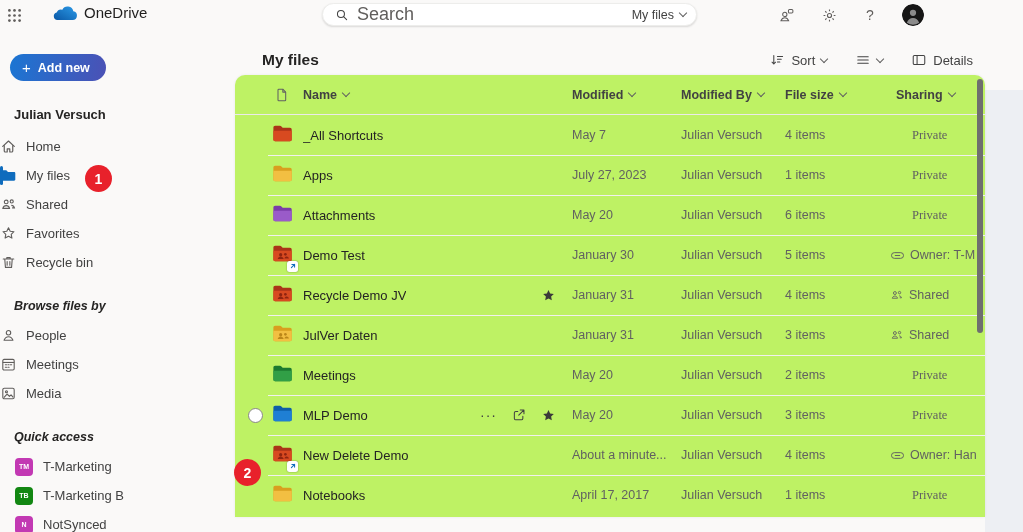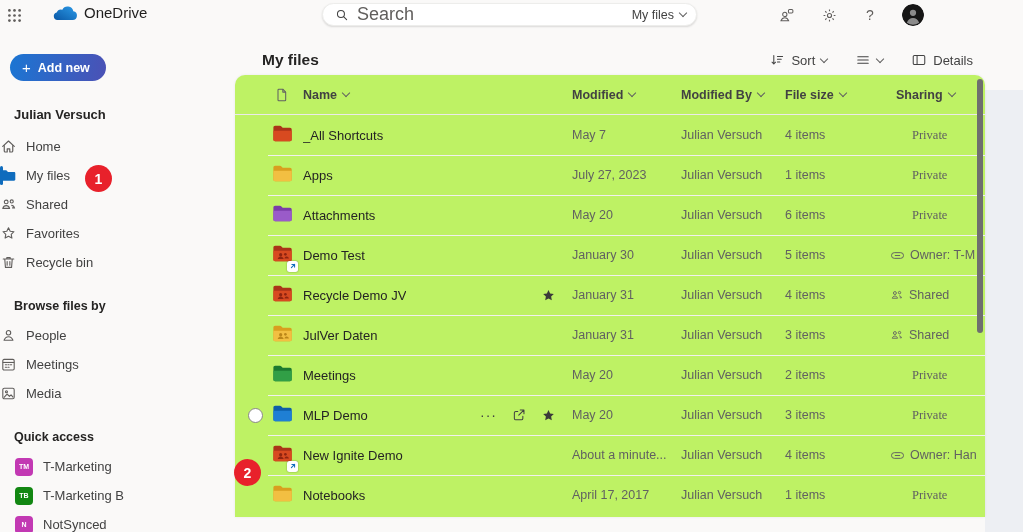--- a/index.html
+++ b/index.html
@@ -29,21 +29,21 @@
   .sidebar { position:absolute; left:0; top:30px; width:235px; height:502px; overflow:hidden; }
   .addnew { margin:24px 0 0 10px; height:27px; padding:0 16px 0 12px; border:none; border-radius:14px; color:#fff;
     background:linear-gradient(100deg,#1b76d3 0%,#4b51b5 100%); font-size:12.5px; font-weight:700; display:inline-flex;
     align-items:center; gap:7px; cursor:pointer; font-family:inherit; }
   .addnew .plus { font-size:15px; font-weight:400; }
   .side-user { margin:26px 0 10px 14px; font-size:13px; font-weight:700; color:#252423; }
   .nav-item { position:relative; height:29px; display:flex; align-items:center; gap:9px; font-size:13px;
     color:#424242; cursor:pointer; }
   .nav-item .nicon { width:17px; height:17px; flex:none; }
   .nav-item.selected::before { content:''; position:absolute; left:0; top:5px; width:3px; height:19px; border-radius:2px; background:#0f6cbd; }
-  .side-section { margin:22px 0 8px 14px; font-size:12.5px; font-weight:700; color:#252423; }
+  .side-section { margin:22px 0 8px 14px; font-size:12.5px; font-weight:700; color:#252423;font-style:italic; }
   .qa-item { height:29px; display:flex; align-items:center; gap:10px; padding-left:15px; font-size:13px; color:#424242; cursor:pointer; }
   .tile { width:18px; height:18px; border-radius:4px; color:#fff; font-size:7px; font-weight:700; display:flex;
     align-items:center; justify-content:center; flex:none; }
   .tile-magenta { background:#c239b3; }
   .tile-green { background:#128712; }
 
   
   .main { position:absolute; left:235px; top:30px; width:788px; height:502px; }
   .right-strip { position:absolute; left:750px; top:60px; width:38px; height:442px; background:#edeff3; }
   .main-head { height:60px; display:flex; align-items:center; padding:0 50px 0 27px; }
@@ -562,21 +562,21 @@
                       <path d="M7 17.8c.3-1.6 1.6-2.7 3.1-2.7s2.8 1.1 3.1 2.7z"></path>
                       <circle cx="15" cy="12.9" r="1.4"></circle>
                       <path d="M14.1 17.2c.3-1.3 1.2-2 2.3-2s2 .8 2.3 2z"></path>
                     </g>
   </svg></span><span class="badge">
                   <svg viewBox="0 0 10 10" width="8" height="8" fill="none" stroke="#0f6cbd" stroke-width="1.3" stroke-linecap="round" stroke-linejoin="round">
                     <path d="M3 7l4-4M3.6 3H7v3.4"></path>
                   </svg>
                 </span></span></div>
     <div class="c-name">
-      <span class="fname">New Ignite Demo</span>
+      <span class="fname">New Delete Demo</span>
       <span class="actions">
         
         
         
       </span>
     </div>
     <div class="c-mod">About a minute...</div>
     <div class="c-by">Julian Versuch</div>
     <div class="c-size">4 items</div>
     <div class="c-share">

